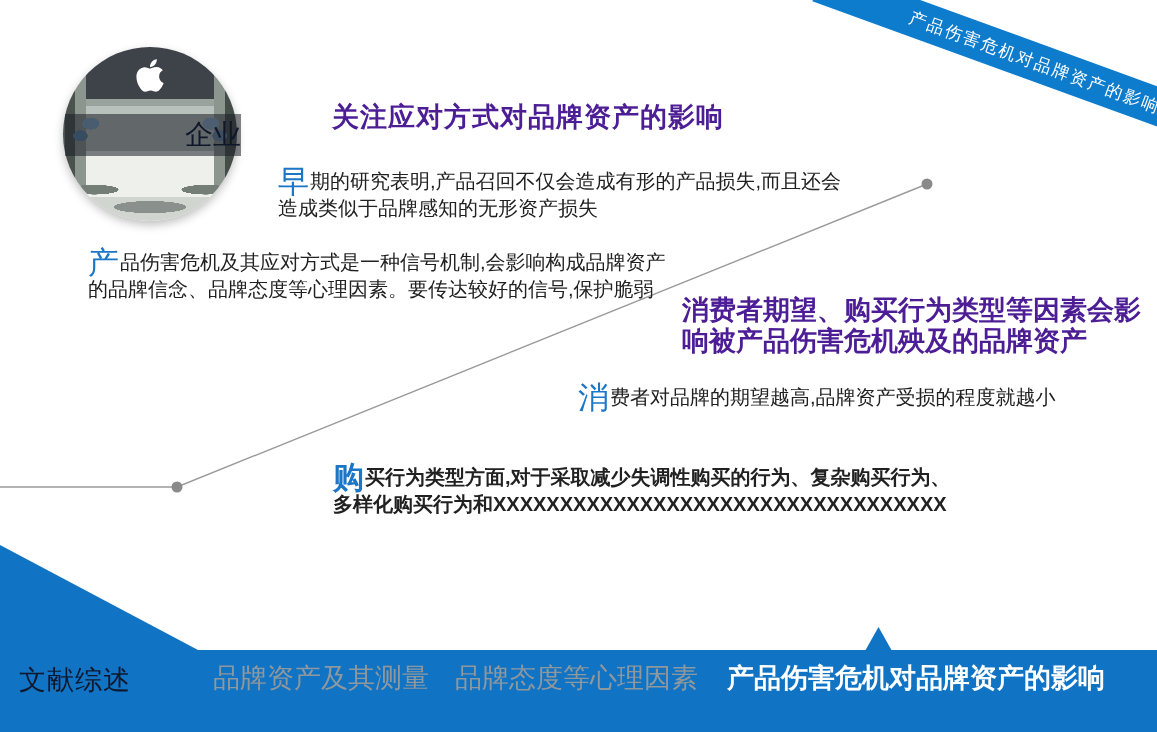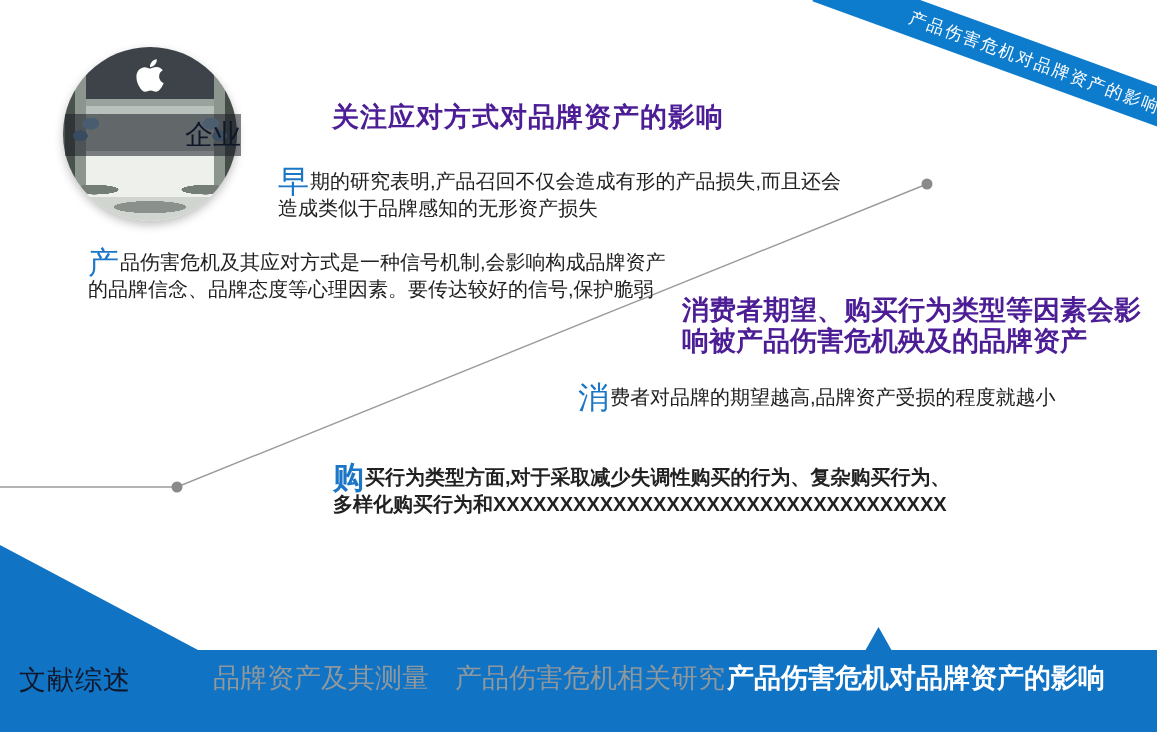--- a/index.html
+++ b/index.html
@@ -172,16 +172,16 @@
   </div>
 
 
   <div class="poly-left"></div>
   <div class="footer-bar"></div>
   <div class="pointer-up"></div>
 
   <div class="section-label">文献综述</div>
 
   <div class="nav-item nav-1">品牌资产及其测量</div>
-  <div class="nav-item nav-2">产品伤害危机相关研究</div>
+  <div class="nav-item nav-2">品牌态度等心理因素</div>
   <div class="nav-item nav-3">产品伤害危机对品牌资产的影响</div>
 
 </div>
 
 </body></html>

